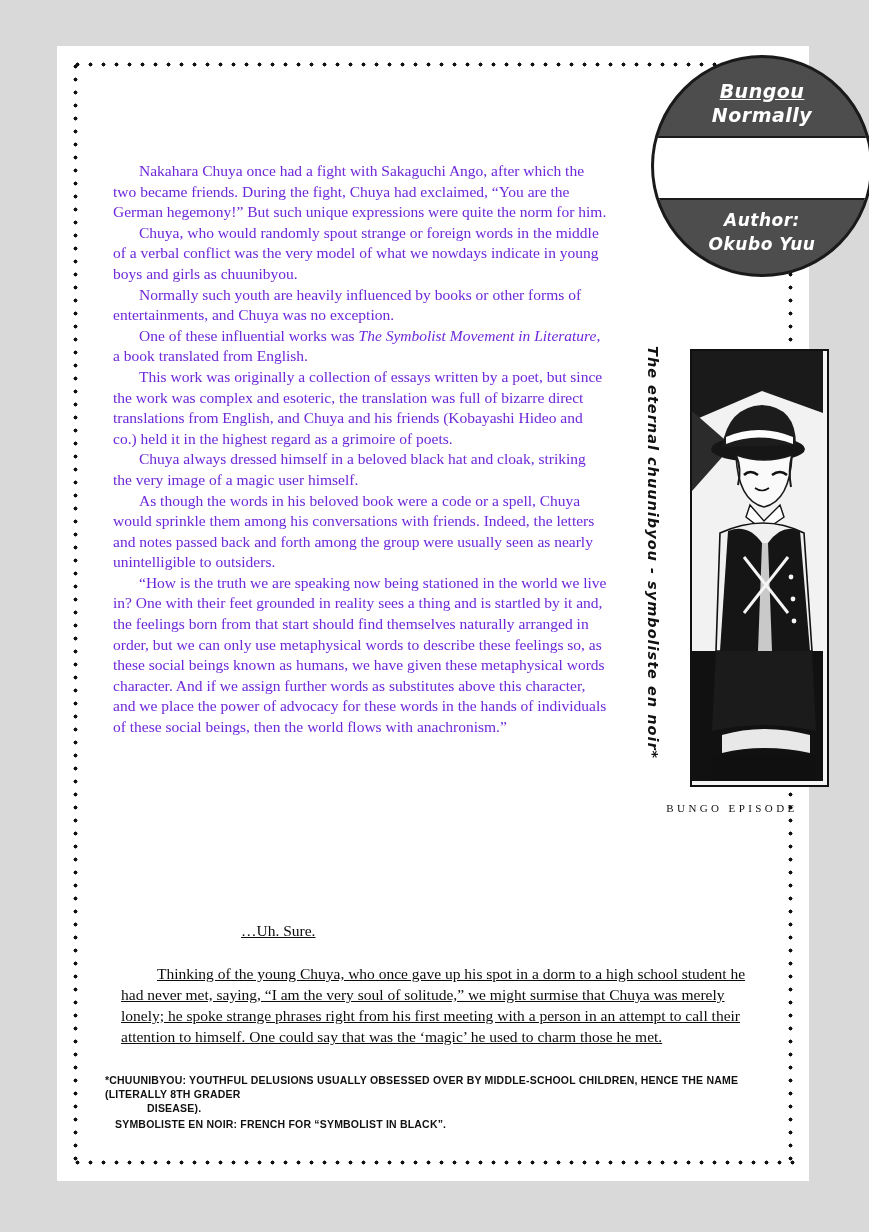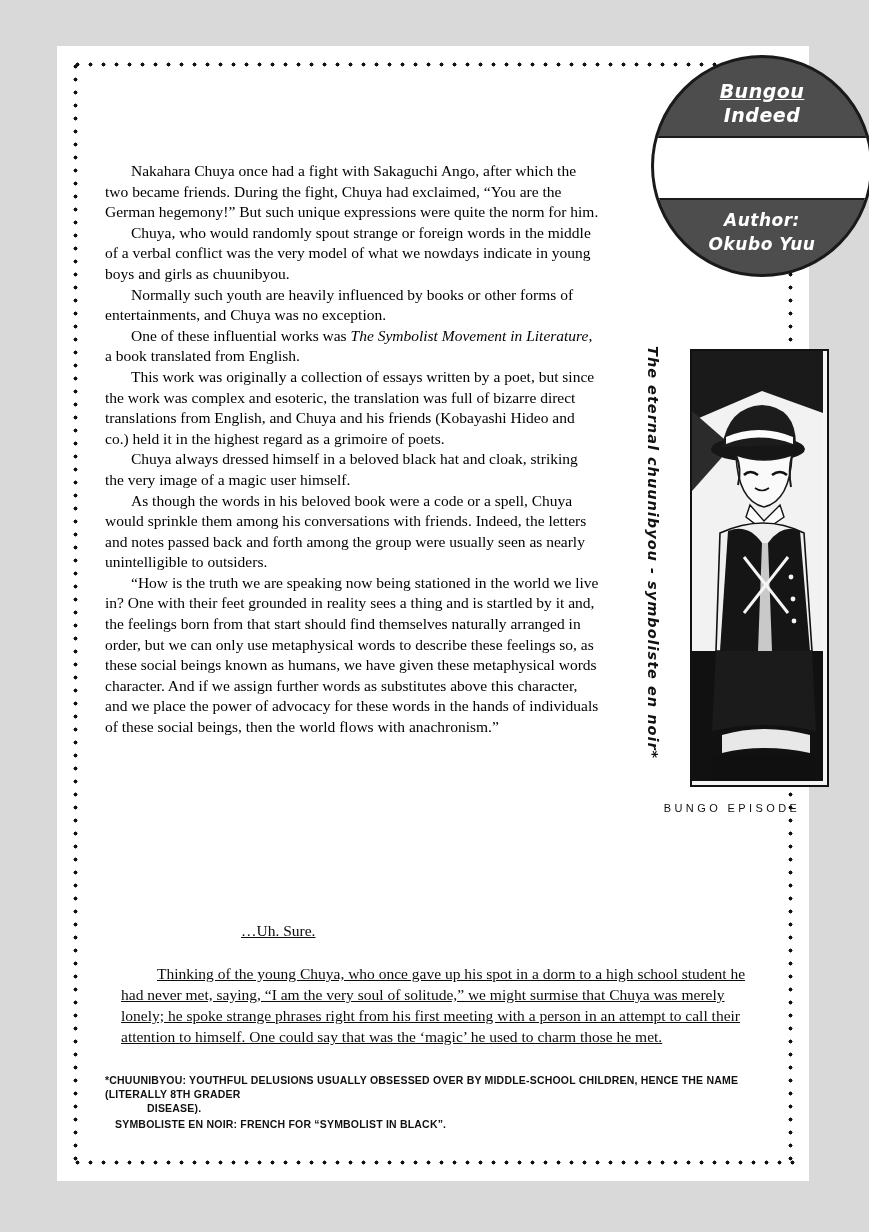--- a/index.html
+++ b/index.html
@@ -89,26 +89,26 @@
   .badge-l1 { top: 22px;  font-size: 19px; letter-spacing: .5px; text-decoration: underline; }
   .badge-l2 { top: 46px;  font-size: 19px; letter-spacing: .5px; }
   .badge-l3 { top: 86px;  font-size: 23px; letter-spacing: .5px; }
   .badge-l4 { top: 112px; font-size: 23px; letter-spacing: .5px; }
   .badge-l5 { top: 152px; font-size: 17px; letter-spacing: .5px; }
   .badge-l6 { top: 176px; font-size: 17px; letter-spacing: .5px; }
 
   
   .body-col {
     position: absolute;
-    left: 48px;
+    left: 56px;
     top: 115px;
     width: 495px;
     font-size: 15.5px;
     line-height: 20.6px;
-    color: #000000;
+    color: #6d28d9;
     text-align: left;
   }
   .body-col p {
     margin: 0;
     text-indent: 26px;
   }
   .body-col em { font-style: italic; }
 
   
   .vcaption {
@@ -140,21 +140,21 @@
     overflow: hidden;
   }
   .panel svg { display: block; }
 
   .panel-caption {
     position: absolute;
     left: 580px;
     top: 756px;
     width: 190px;
     text-align: center;
-    font-family: Liberation Sans, sans-serif;
+    font-family: Liberation Serif, serif;
     font-size: 11px;
     letter-spacing: 3.4px;
     color: #111;
   }
 
   
   .tail {
     position: absolute;
     left: 48px;
     top: 858px;
@@ -191,21 +191,21 @@
 <div class="page">
 
   <div class="dots-top"></div>
   <div class="dots-bottom"></div>
   <div class="dots-left"></div>
   <div class="dots-right"></div>
 
   <div class="badge">
     <div class="band badge-band-mid"></div>
     <div class="badge-line badge-l1">Bungou</div>
-    <div class="badge-line badge-l2">Indeed</div>
+    <div class="badge-line badge-l2">Normally</div>
     <div class="badge-line badge-l3">Nakahara</div>
     <div class="badge-line badge-l4">Chuya</div>
     <div class="badge-line badge-l5">Author:</div>
     <div class="badge-line badge-l6">Okubo Yuu</div>
   </div>
 
   <div class="body-col">
     <p>Nakahara Chuya once had a fight with Sakaguchi Ango, after which the two became friends. During the fight, Chuya had exclaimed, “You are the German hegemony!” But such unique expressions were quite the norm for him.</p>
     <p>Chuya, who would randomly spout strange or foreign words in the middle of a verbal conflict was the very model of what we nowdays indicate in young boys and girls as chuunibyou.</p>
     <p>Normally such youth are heavily influenced by books or other forms of entertainments, and Chuya was no exception.</p>

